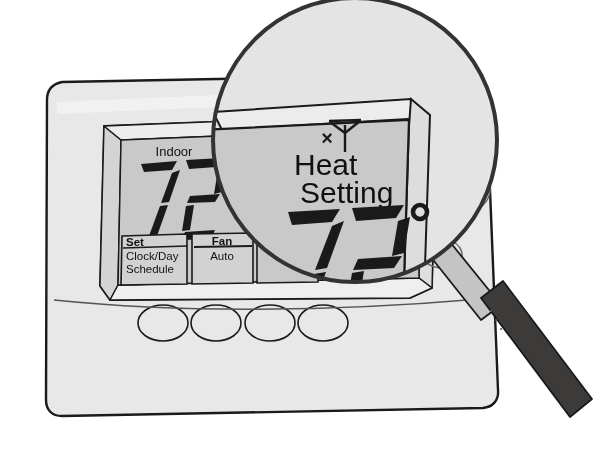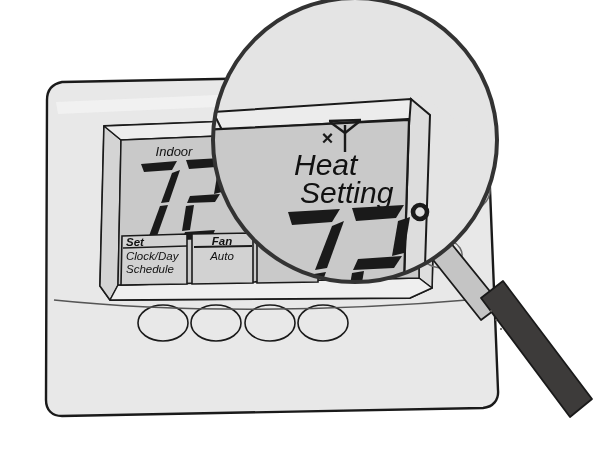--- a/index.html
+++ b/index.html
@@ -2,21 +2,21 @@
 <html><head>
 <meta charset="utf-8">
 <title>Thermostat Magnifier Illustration</title>
 <style>
   html,body{margin:0;padding:0;background:#ffffff;}
   body{
     width:605px;height:459px;
     font-family:"Liberation Sans", sans-serif;
     overflow:hidden;position:relative;
   }
-  #stage{position:absolute;left:0;top:0;width:605px;height:459px;font-style:italic;}
+  #stage{position:absolute;left:0;top:0;width:605px;height:459px;}
   svg{display:block;}
   .lbl{font-family:"Liberation Sans", sans-serif;fill:#111;}
   .seg{fill:#1a1a1a;}
 </style>
 </head>
 <body>
 
 <div id="stage">
 <svg width="605" height="459" viewBox="0 0 605 459" xmlns="http://www.w3.org/2000/svg">
 

